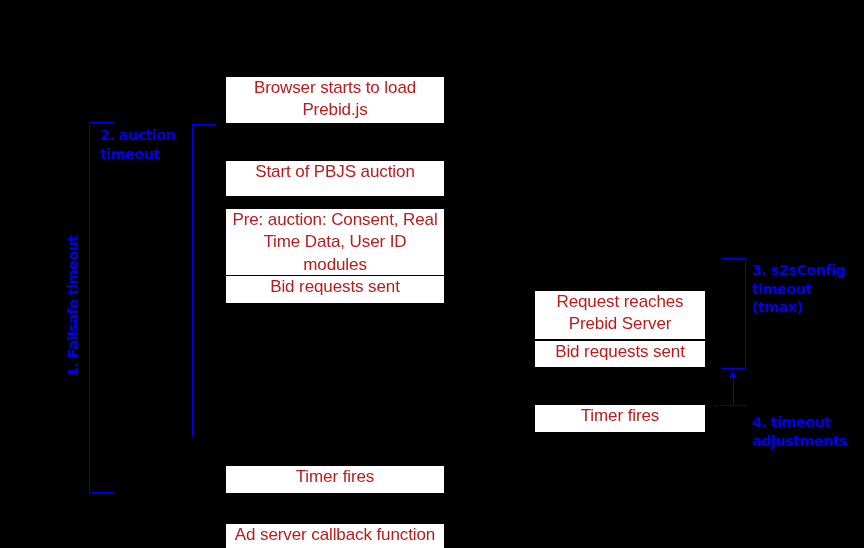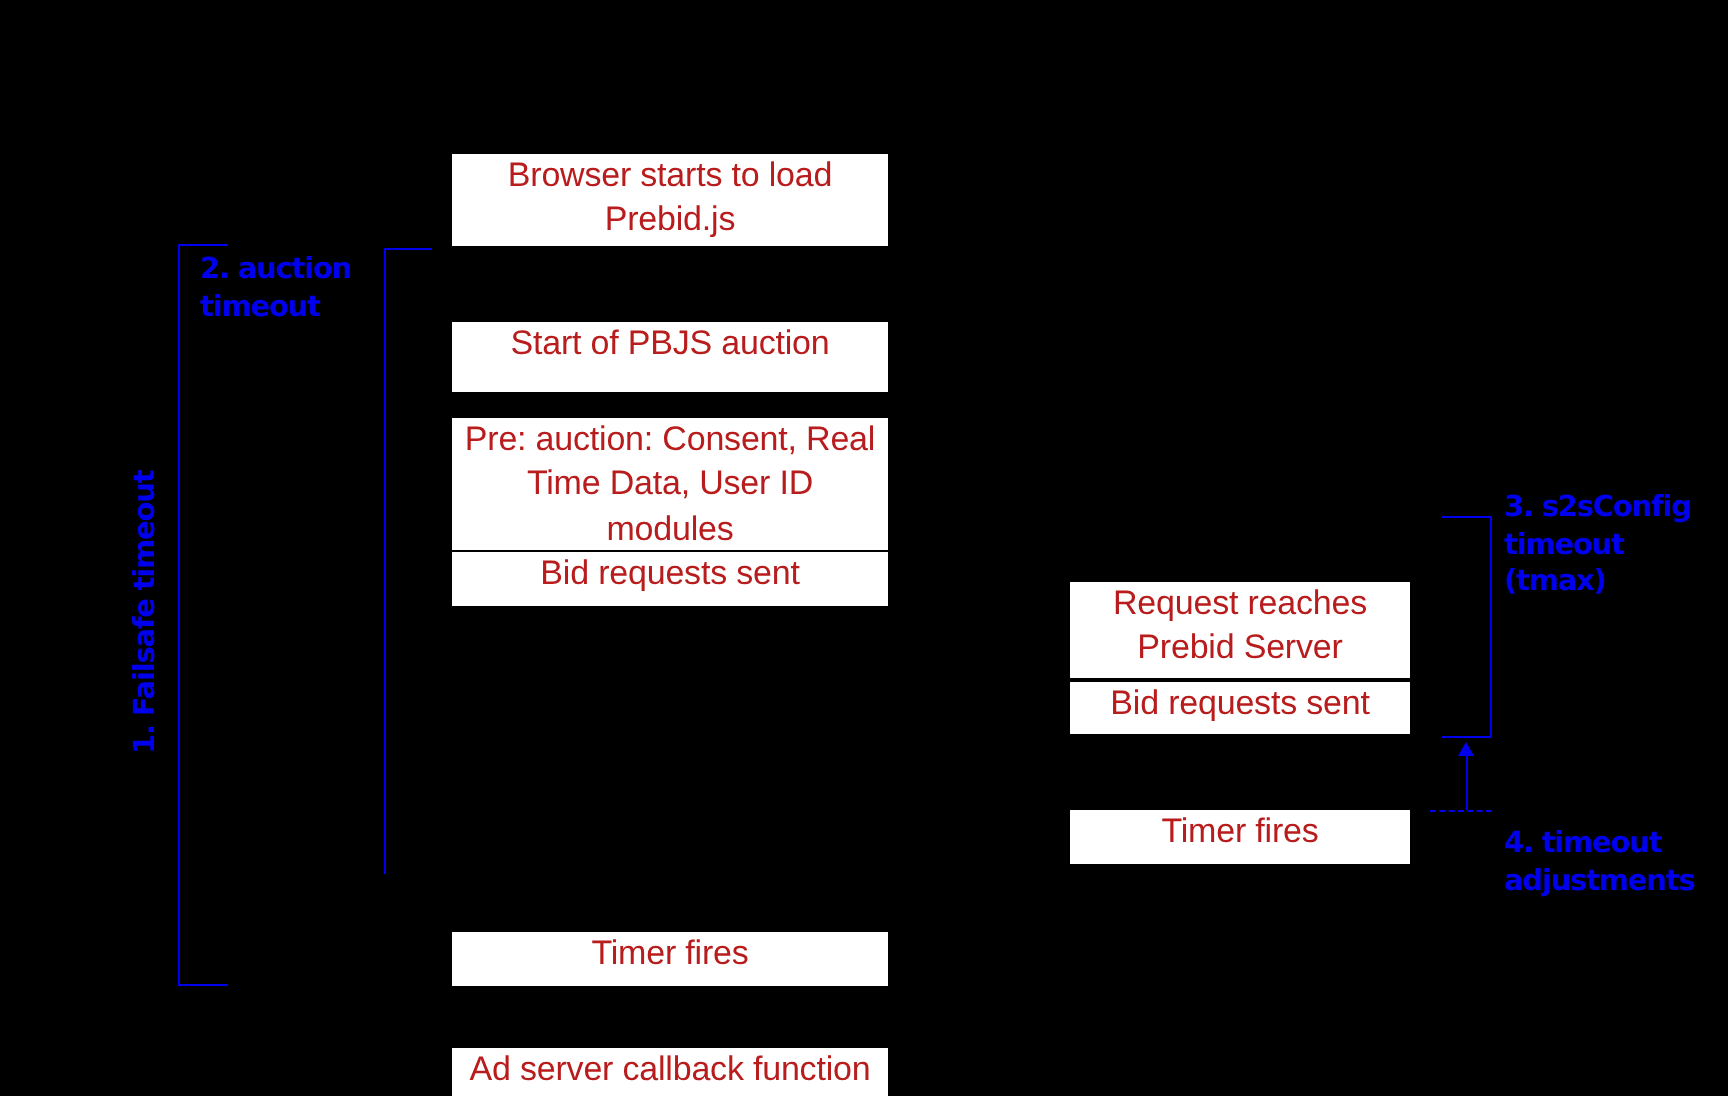--- a/index.html
+++ b/index.html
@@ -129,21 +129,21 @@
   <div class="blue-label rot" style="left:64px; top:377px;">1. Failsafe timeout</div>
 
   <div class="brk-v" style="left:192px; top:124px; height:313px;"></div>
   <div class="brk-h" style="left:192px; top:124px; width:24px;"></div>
   <div class="blue-label right-align" style="left:100px; top:126px; width:88px;">2. auction
 timeout</div>
 
   <div class="brk-v" style="left:745px; top:258px; height:111px;"></div>
   <div class="brk-h" style="left:721px; top:258px; width:25px;"></div>
   <div class="brk-h" style="left:721px; top:368px; width:25px;"></div>
-  <div class="blue-label left-align" style="left:752px; top:245px; width:112px;">3. s2sConfig
+  <div class="blue-label left-align" style="left:752px; top:261px; width:112px;">3. s2sConfig
 timeout (tmax)</div>
 
   <div class="arrow-shaft" style="left:733px; top:377px; height:28px;"></div>
   <div class="arrow-head" style="left:729px; top:371px;"></div>
   <div class="brk-h dashed" style="left:715px; top:405px; width:31px;"></div>
   <div class="blue-label left-align" style="left:752px; top:374px; width:112px;margin-top:39px;">4. timeout
 adjustments</div>
 
 </div>
 

